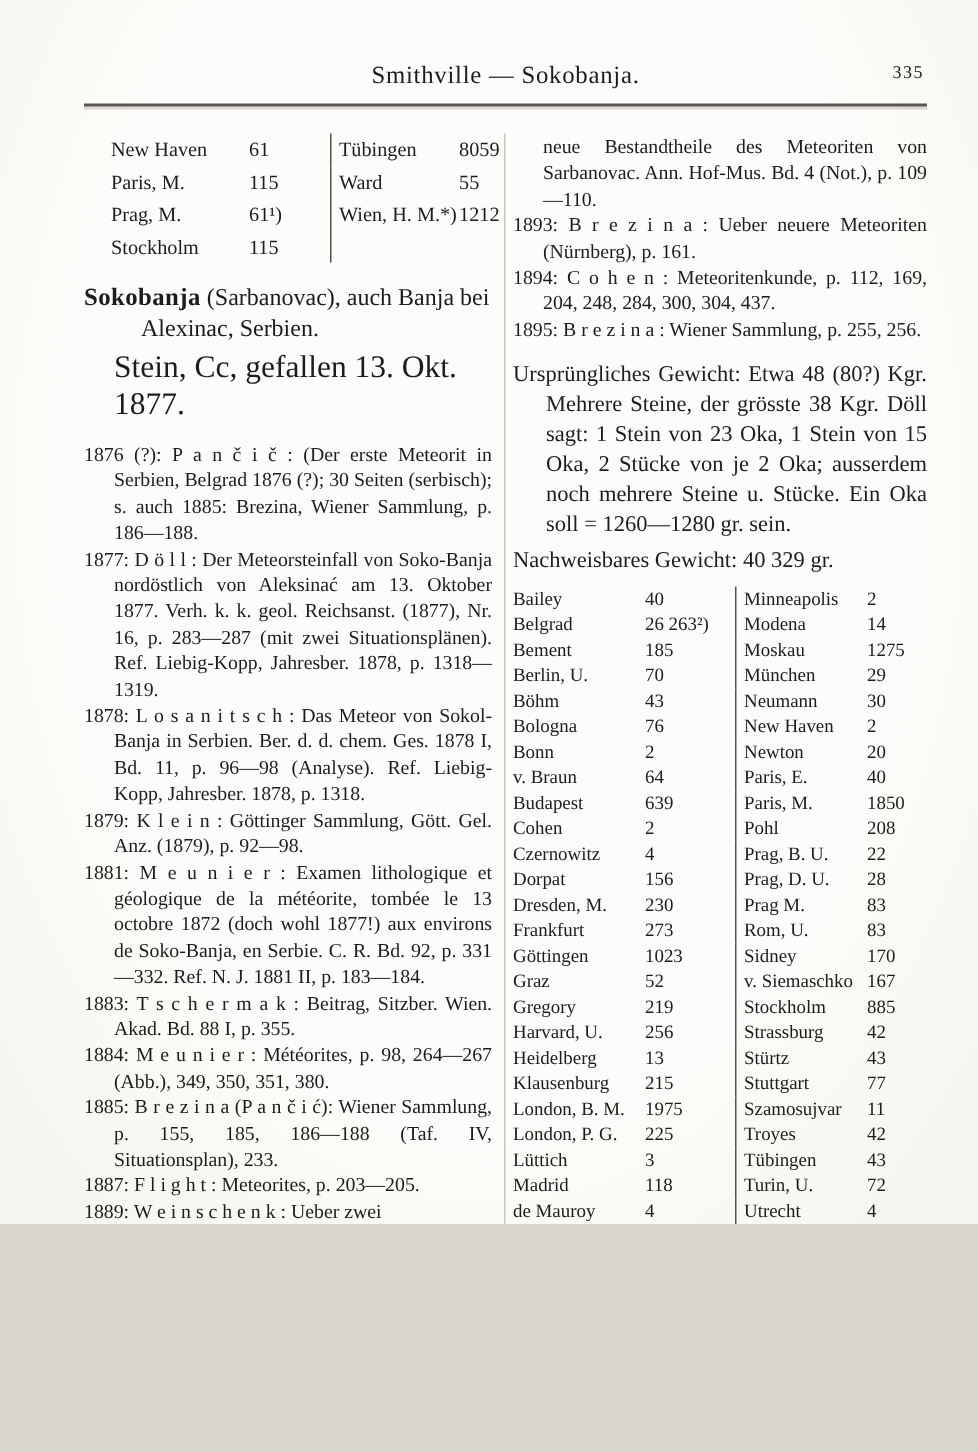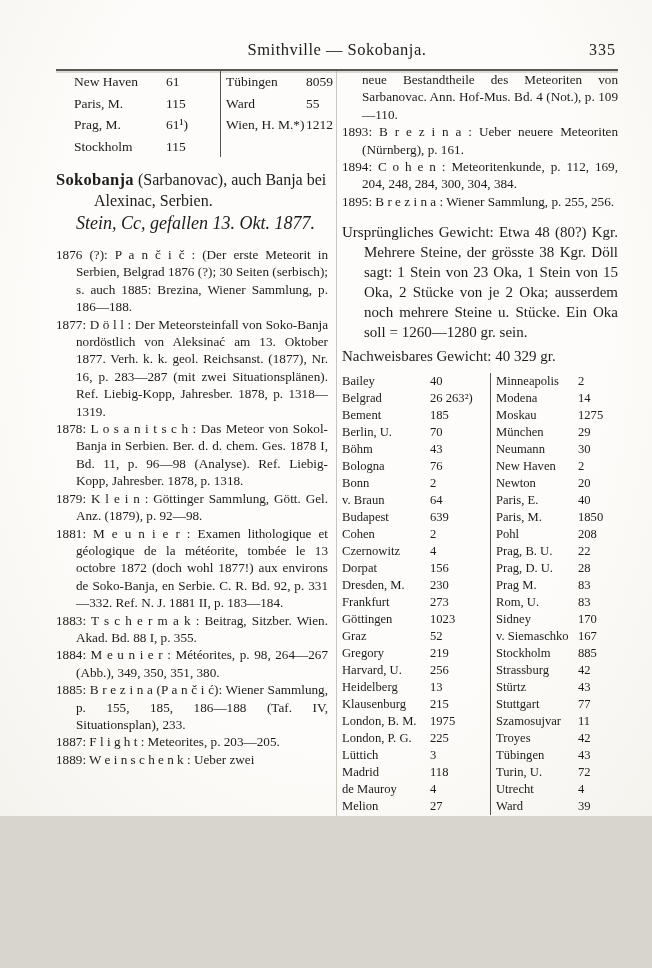--- a/index.html
+++ b/index.html
@@ -11,39 +11,39 @@
     background-image:radial-gradient(ellipse at 50% 40%, #fdfcfa 60%, #f5f3ee 100%);
     color:#1d1c1a;
     font-family:"Liberation Serif","DejaVu Serif",serif;
     box-sizing:border-box;
     padding:40px 34px 8px 56px;
     overflow:hidden;
   }
   
   .hdr{position:relative;height:22px;}
   .running-title{display:block;text-align:center;font-size:16.5px;letter-spacing:.5px;}
-  .page-number{position:absolute;right:2px;top:1px;font-size:16px;letter-spacing:1px;}
+  .page-number{position:absolute;right:2px;top:1px;font-size:12px;letter-spacing:1px;}
   .header-rule{margin-top:7px;height:2px;background:#5a5752;box-shadow:0 2px 0 rgba(120,115,105,.25);}
   
-  .columns{display:grid;grid-template-columns:272px 276px;column-gap:14px;position:relative;}
+  .columns{display:grid;grid-template-columns:272px 276px;column-gap:14px;margin-top:18px;position:relative;}
   .col-divider{position:absolute;left:280px;top:0;height:784px;width:1px;background:#b8b4ab;opacity:.75;}
   .colL,.colR{min-width:0;}
   
   .mini-table{font-size:13.5px;line-height:21.5px;padding-left:18px;margin-bottom:10px;}
   .mini-table .trow{display:grid;grid-template-columns:92px 48px 12px 80px 32px;}
   
   .big-table{font-size:12.6px;line-height:17px;margin-top:4px;}
   .big-table .trow{display:grid;grid-template-columns:88px 54px 12px 82px 40px;}
   .tname{white-space:nowrap;overflow:hidden;}
   .tval{text-align:left;white-space:nowrap;}
   .tdiv{border-left:1px solid #55524c;margin-left:6px;}
   
   .entry-title{font-size:16px;line-height:21px;margin:12px 0 2px;padding-left:38px;text-indent:-38px;}
   .entry-title .bold{font-weight:bold;font-size:16.5px;letter-spacing:.3px;}
-  .fall-info{font-size:18px;margin:2px 0 12px;padding-left:20px;font-style:italic;}
+  .fall-info{font-size:21px;margin:2px 0 12px;padding-left:20px;}
   
   .bib p{font-size:13.2px;line-height:17.4px;margin:0;padding-left:20px;text-indent:-20px;text-align:justify;}
   .bib-cont{font-size:13.2px;line-height:17.4px;margin:0;padding-left:20px;text-align:justify;}
   
   .weights-original{font-size:15px;line-height:20px;margin:12px 0 6px;padding-left:22px;text-indent:-22px;text-align:justify;}
   .weights-verified{font-size:15px;margin:4px 0 8px;}
   
   .footnotes{margin-top:8px;}
   .footnote-separator{width:74px;border-top:1.2px solid #55524c;margin:4px 0 7px 2px;}
   .footnotes p{font-size:13.4px;line-height:19.5px;margin:0;padding-left:12px;}
@@ -129,21 +129,21 @@
 
     </div>
 
     <div class="colR">
 
       <p class="bib-cont">neue Bestandtheile des Meteoriten von Sarbanovac.  Ann. Hof-Mus. Bd. 4 (Not.), p. 109—110.</p>
       <div class="bib">
 
           <p>1893: B r e z i n a :  Ueber neuere Meteoriten (Nürnberg), p. 161.</p>
 
-          <p>1894: C o h e n :  Meteoritenkunde, p. 112, 169, 204, 248, 284, 300, 304, 384.</p>
+          <p>1894: C o h e n :  Meteoritenkunde, p. 112, 169, 204, 248, 284, 300, 304, 437.</p>
 
           <p>1895: B r e z i n a :  Wiener Sammlung, p. 255, 256.</p>
         </div>
 
       <p class="weights-original">Ursprüngliches Gewicht: Etwa 48 (80?) Kgr.  Mehrere Steine, der grösste 38 Kgr. Döll sagt: 1 Stein von 23 Oka, 1 Stein von 15 Oka, 2 Stücke von je 2 Oka; ausserdem noch mehrere Steine u. Stücke. Ein Oka soll = 1260—1280 gr. sein.</p>
       <p class="weights-verified">Nachweisbares Gewicht:  40 329 gr.</p>
 
       <div class="big-table">
 
           <div class="trow">

